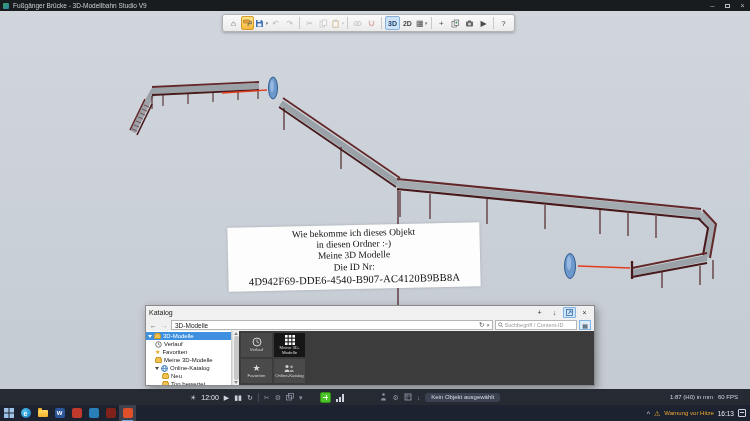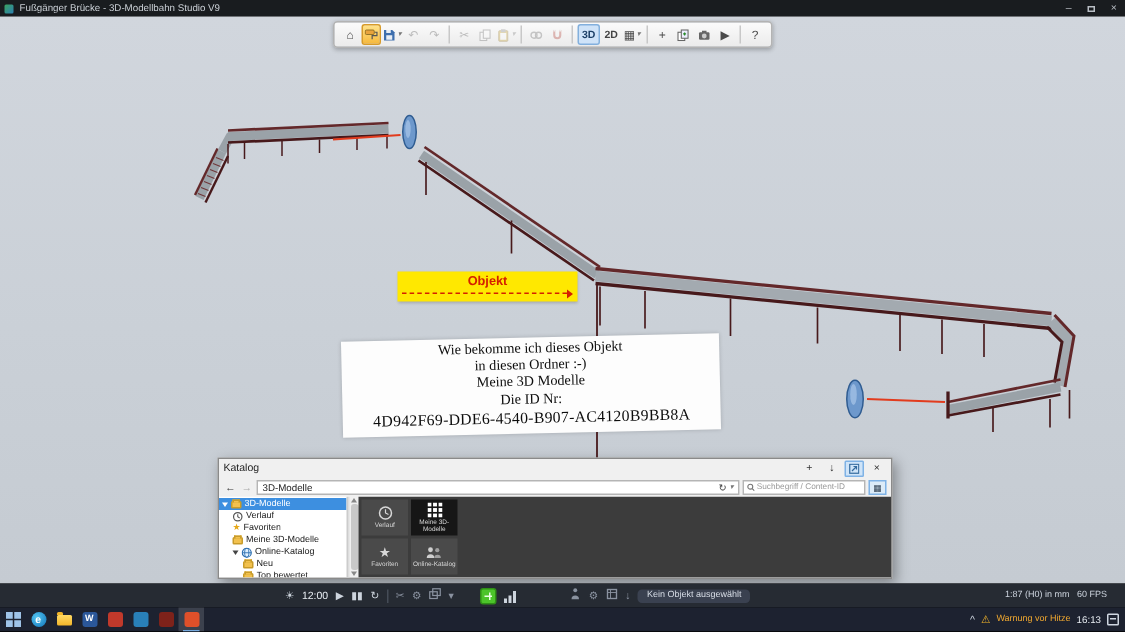--- a/index.html
+++ b/index.html
@@ -260,27 +260,20 @@
             <rect x="1" y="2.5" width="7" height="5" rx="0.8" fill="#666"></rect>
             <circle cx="4.5" cy="5" r="1.6" fill="#ccc"></circle>
             <rect x="3" y="1.5" width="3" height="1.5" fill="#666"></rect>
           </svg>
       </span>
       <span class="tb">▶</span>
       <i class="tsep"></i>
       <span class="tb">?</span>
     </div>
 
-    <div class="objekt">
-      <div class="objekt-text">Objekt</div>
-      <div class="objekt-arrow">
-        <i class="dashline"></i>
-        <i class="arrowhead"></i>
-      </div>
-    </div>
 
     <div class="note">
       <div class="nl">Wie bekomme ich dieses Objekt</div>
       <div class="nl">in diesen Ordner :-)</div>
       <div class="nl">Meine 3D Modelle</div>
       <div class="nl">Die ID Nr:</div>
       <div class="nl nid">4D942F69-DDE6-4540-B907-AC4120B9BB8A</div>
     </div>
 
     <div class="katalog">

